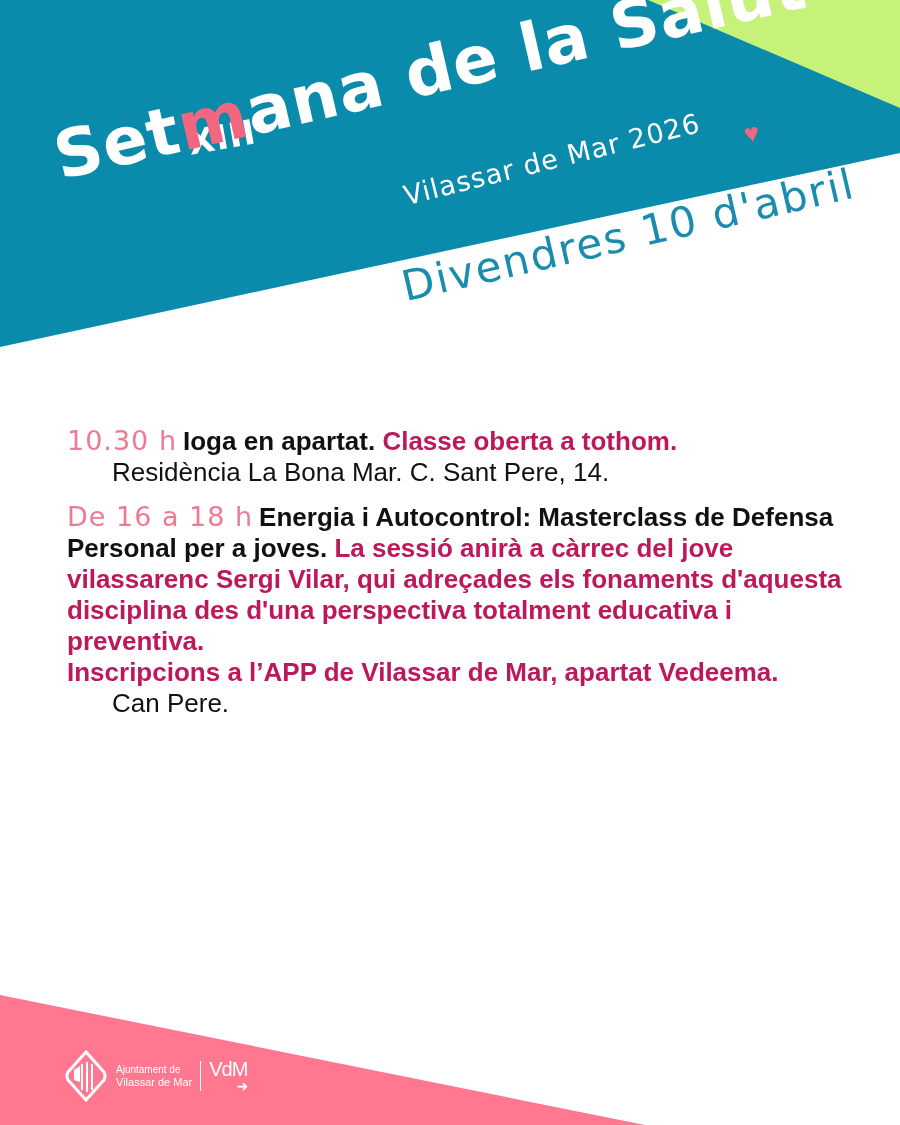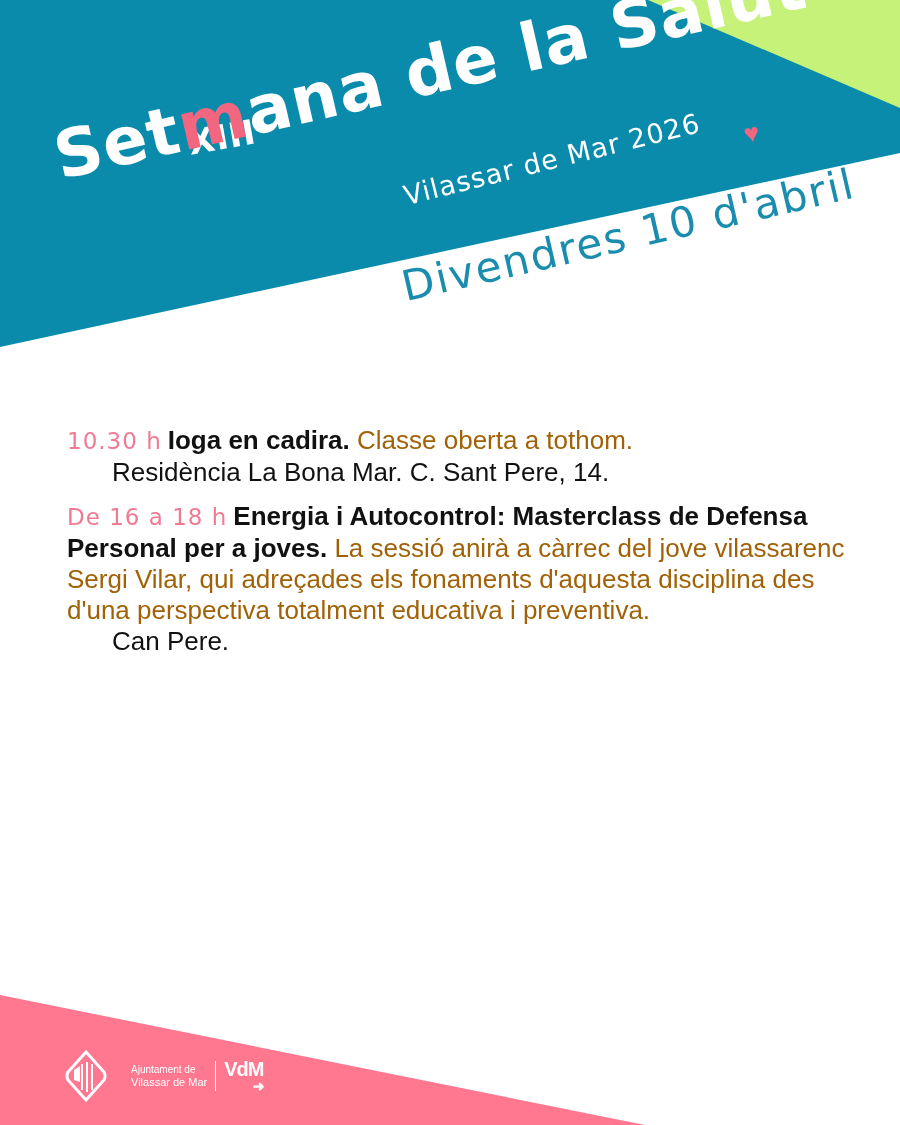--- a/index.html
+++ b/index.html
@@ -8,30 +8,30 @@
     .hand { font-family:"DejaVu Sans", sans-serif; }
     .title-wrap { position:absolute; left:0; top:0; width:900px; height:360px; }
     .roman { position:absolute; left:188px; top:117px; color:#fff; font-size:34px; font-weight:bold; transform:rotate(-10deg); letter-spacing:1px; }
     .main-title { position:absolute; left:64px; top:118px; color:#fff; font-size:66px; font-weight:bold; transform:rotate(-13deg); transform-origin:left bottom; white-space:nowrap; letter-spacing:1px; }
     .main-title .heart-m { color:#f2677f; }
     .heart { position:absolute; left:744px; top:118px; color:#f2677f; font-size:26px; transform:rotate(-10deg); }
     .sub-title { position:absolute; left:408px; top:180px; color:#fff; font-size:27px; transform:rotate(-14deg); transform-origin:left bottom; white-space:nowrap; letter-spacing:1px; }
     .date { position:absolute; left:408px; top:262px; color:#1a8cae; font-size:42px; transform:rotate(-13deg); transform-origin:left bottom; white-space:nowrap; letter-spacing:2px; }
     .events { position:absolute; left:67px; top:425px; width:790px; color:#111; font-size:26px; line-height:31px; }
     .event { margin-bottom:13px; }
-    .time { color:#f07a94; font-family:"DejaVu Sans", sans-serif; font-weight:normal; font-size:23px; letter-spacing:1px; margin-right:6px; }
+    .time { color:#f07a94; font-family:"DejaVu Sans", sans-serif; font-weight:normal; font-size:27px; letter-spacing:1px; margin-right:6px; }
     .ev-title { font-weight:bold; }
-    .ev-desc { font-weight:normal; color:#a16207; }
+    .ev-desc { font-weight:bold; color:#be185d; }
     .ev-loc { display:block; color:#111;margin-left:45px; }
     .footer-logo { position:absolute; left:64px; top:1046px; height:60px; display:flex; align-items:center; color:#fff; }
     .crest { width:44px; height:52px; }
-    .ajt { margin-left:23px; font-size:10px; line-height:12px; }
+    .ajt { margin-left:8px; font-size:10px; line-height:12px; }
     .ajt .l2 { font-weight:normal; font-size:11px; }
     .sep { width:1px; height:30px; background:#fff; margin:0 8px; }
-    .vdm { font-weight:bold; font-size:20px; letter-spacing:-1px; position:relative; }
+    .vdm { font-weight:normal; font-size:20px; letter-spacing:-1px; position:relative; }
     .vdm .arrow { display:block; font-size:14px; text-align:right; margin-top:-3px; }
   </style>
 </head>
 <body>
 
 <svg class="bg" viewBox="0 0 900 1125" width="900" height="1125">
   <polygon points="0,0 900,0 900,153 0,347" fill="#0a8bab"></polygon>
   <polygon points="648,0 900,0 900,108" fill="#c6f27a"></polygon>
   <polygon points="0,995 645,1125 0,1125" fill="#ff7890"></polygon>
 </svg>
@@ -41,27 +41,28 @@
   <div class="main-title hand">
     <span>Set</span><span class="heart-m">m</span><span>ana de la Salut</span>
   </div>
   <div class="heart">♥</div>
   <div class="sub-title hand">Vilassar de Mar 2026</div>
   <div class="date hand">Divendres 10 d'abril</div>
 </div>
 
 <div class="events">
   <div class="event">
-    <span class="time">10.30 h</span><span class="ev-title">Ioga en cadira.</span>
+    <span class="time">10.30 h</span><span class="ev-title">Ioga en apartat.</span>
     <span class="ev-desc">Classe oberta a tothom.</span>
     <span class="ev-loc">Residència La Bona Mar. C. Sant Pere, 14.</span>
   </div>
   <div class="event">
     <span class="time">De 16 a 18 h</span><span class="ev-title">Energia i Autocontrol: Masterclass de Defensa Personal per a joves.</span>
     <span class="ev-desc">La sessió anirà a càrrec del jove vilassarenc Sergi Vilar, qui adreçades els fonaments d'aquesta disciplina des d'una perspectiva totalment educativa i preventiva.</span>
+    <span class="ev-desc" style="display:block">Inscripcions a l’APP de Vilassar de Mar, apartat Vedeema.</span>
     <span class="ev-loc">Can Pere.</span>
   </div>
 </div>
 
 <div class="footer-logo">
   <svg class="crest" viewBox="0 0 44 52">
     <path d="M22 2 L40 22 Q42 26 40 30 L22 50 L4 30 Q2 26 4 22 Z" fill="none" stroke="#fff" stroke-width="3"></path>
     <line x1="18" y1="14" x2="18" y2="40" stroke="#fff" stroke-width="2"></line>
     <line x1="23" y1="12" x2="23" y2="42" stroke="#fff" stroke-width="2"></line>
     <line x1="28" y1="14" x2="28" y2="40" stroke="#fff" stroke-width="2"></line>

